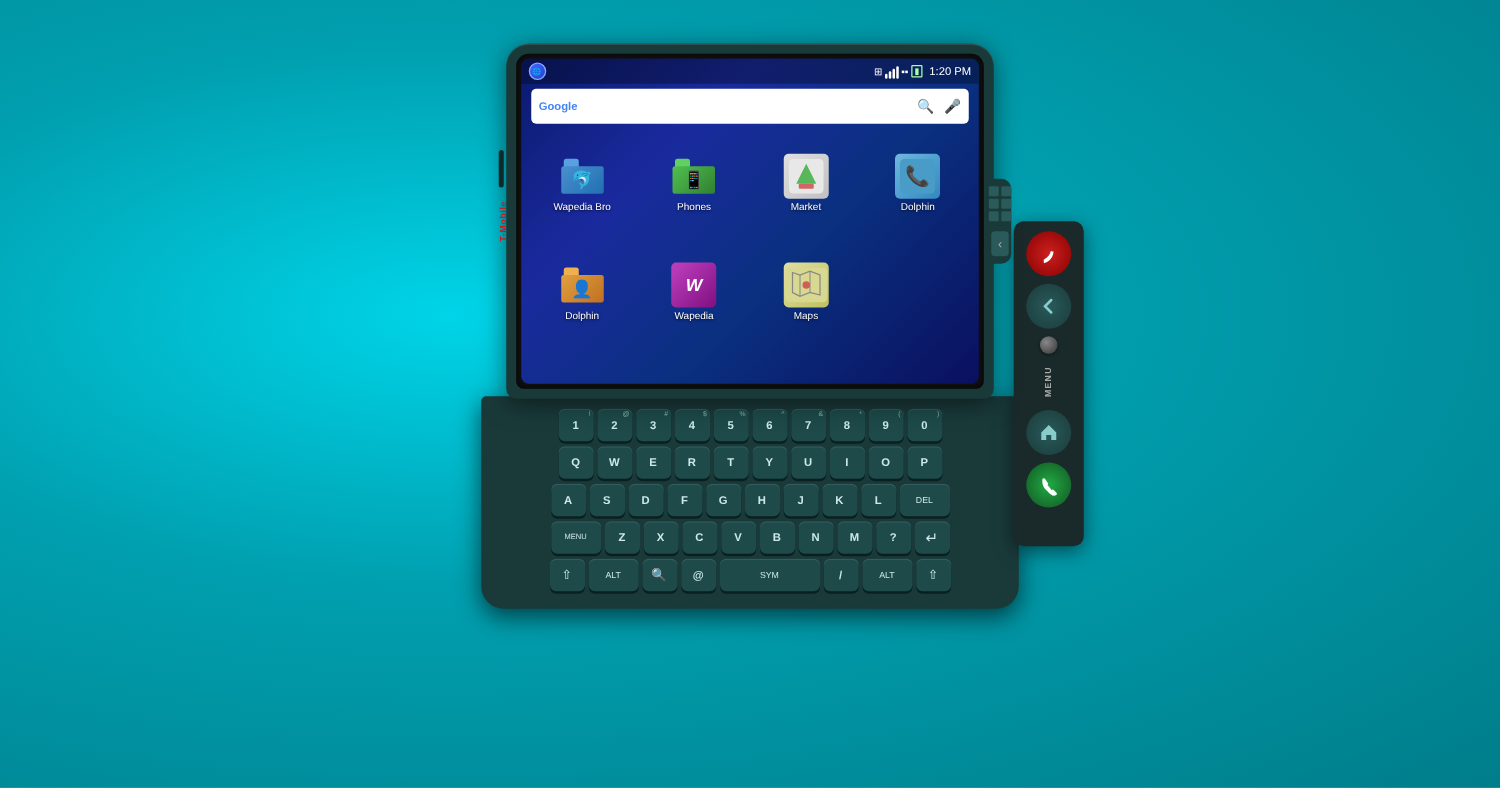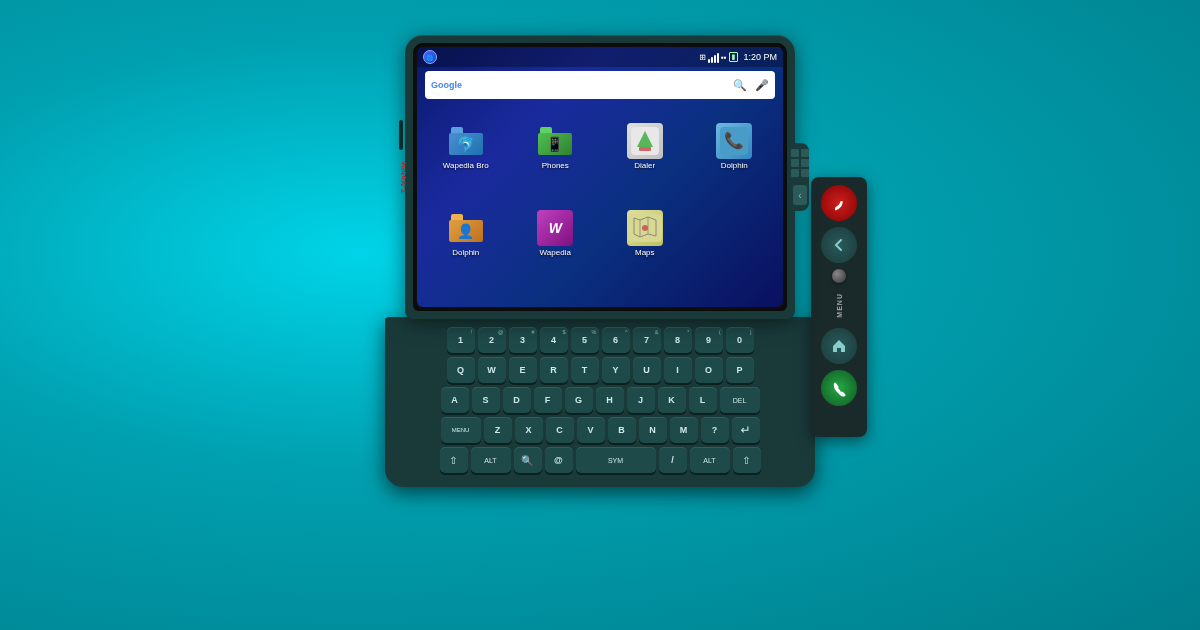--- a/index.html
+++ b/index.html
@@ -470,21 +470,21 @@
           </div>
 
           <div class="app-icon">
             <div class="app-icon-img market-icon">
               <svg width="28" height="28" viewBox="0 0 28 28">
                 <rect width="28" height="28" rx="4" fill="#e8e8e8"></rect>
                 <polygon points="14,4 22,20 6,20" fill="#33aa33" opacity="0.8"></polygon>
                 <rect x="8" y="20" width="12" height="4" rx="1" fill="#cc4444" opacity="0.8"></rect>
               </svg>
             </div>
-            <span class="app-label">Dialer</span>
+            <span class="app-label">Market</span>
           </div>
 
           <div class="app-icon">
             <div class="app-icon-img dialer-icon">
               <svg width="28" height="28" viewBox="0 0 28 28">
                 <rect width="28" height="28" rx="4" fill="#4a9cc8"></rect>
                 <text x="14" y="19" text-anchor="middle" fill="white" font-size="16">📞</text>
               </svg>
             </div>
             <span class="app-label">Dolphin</span>

